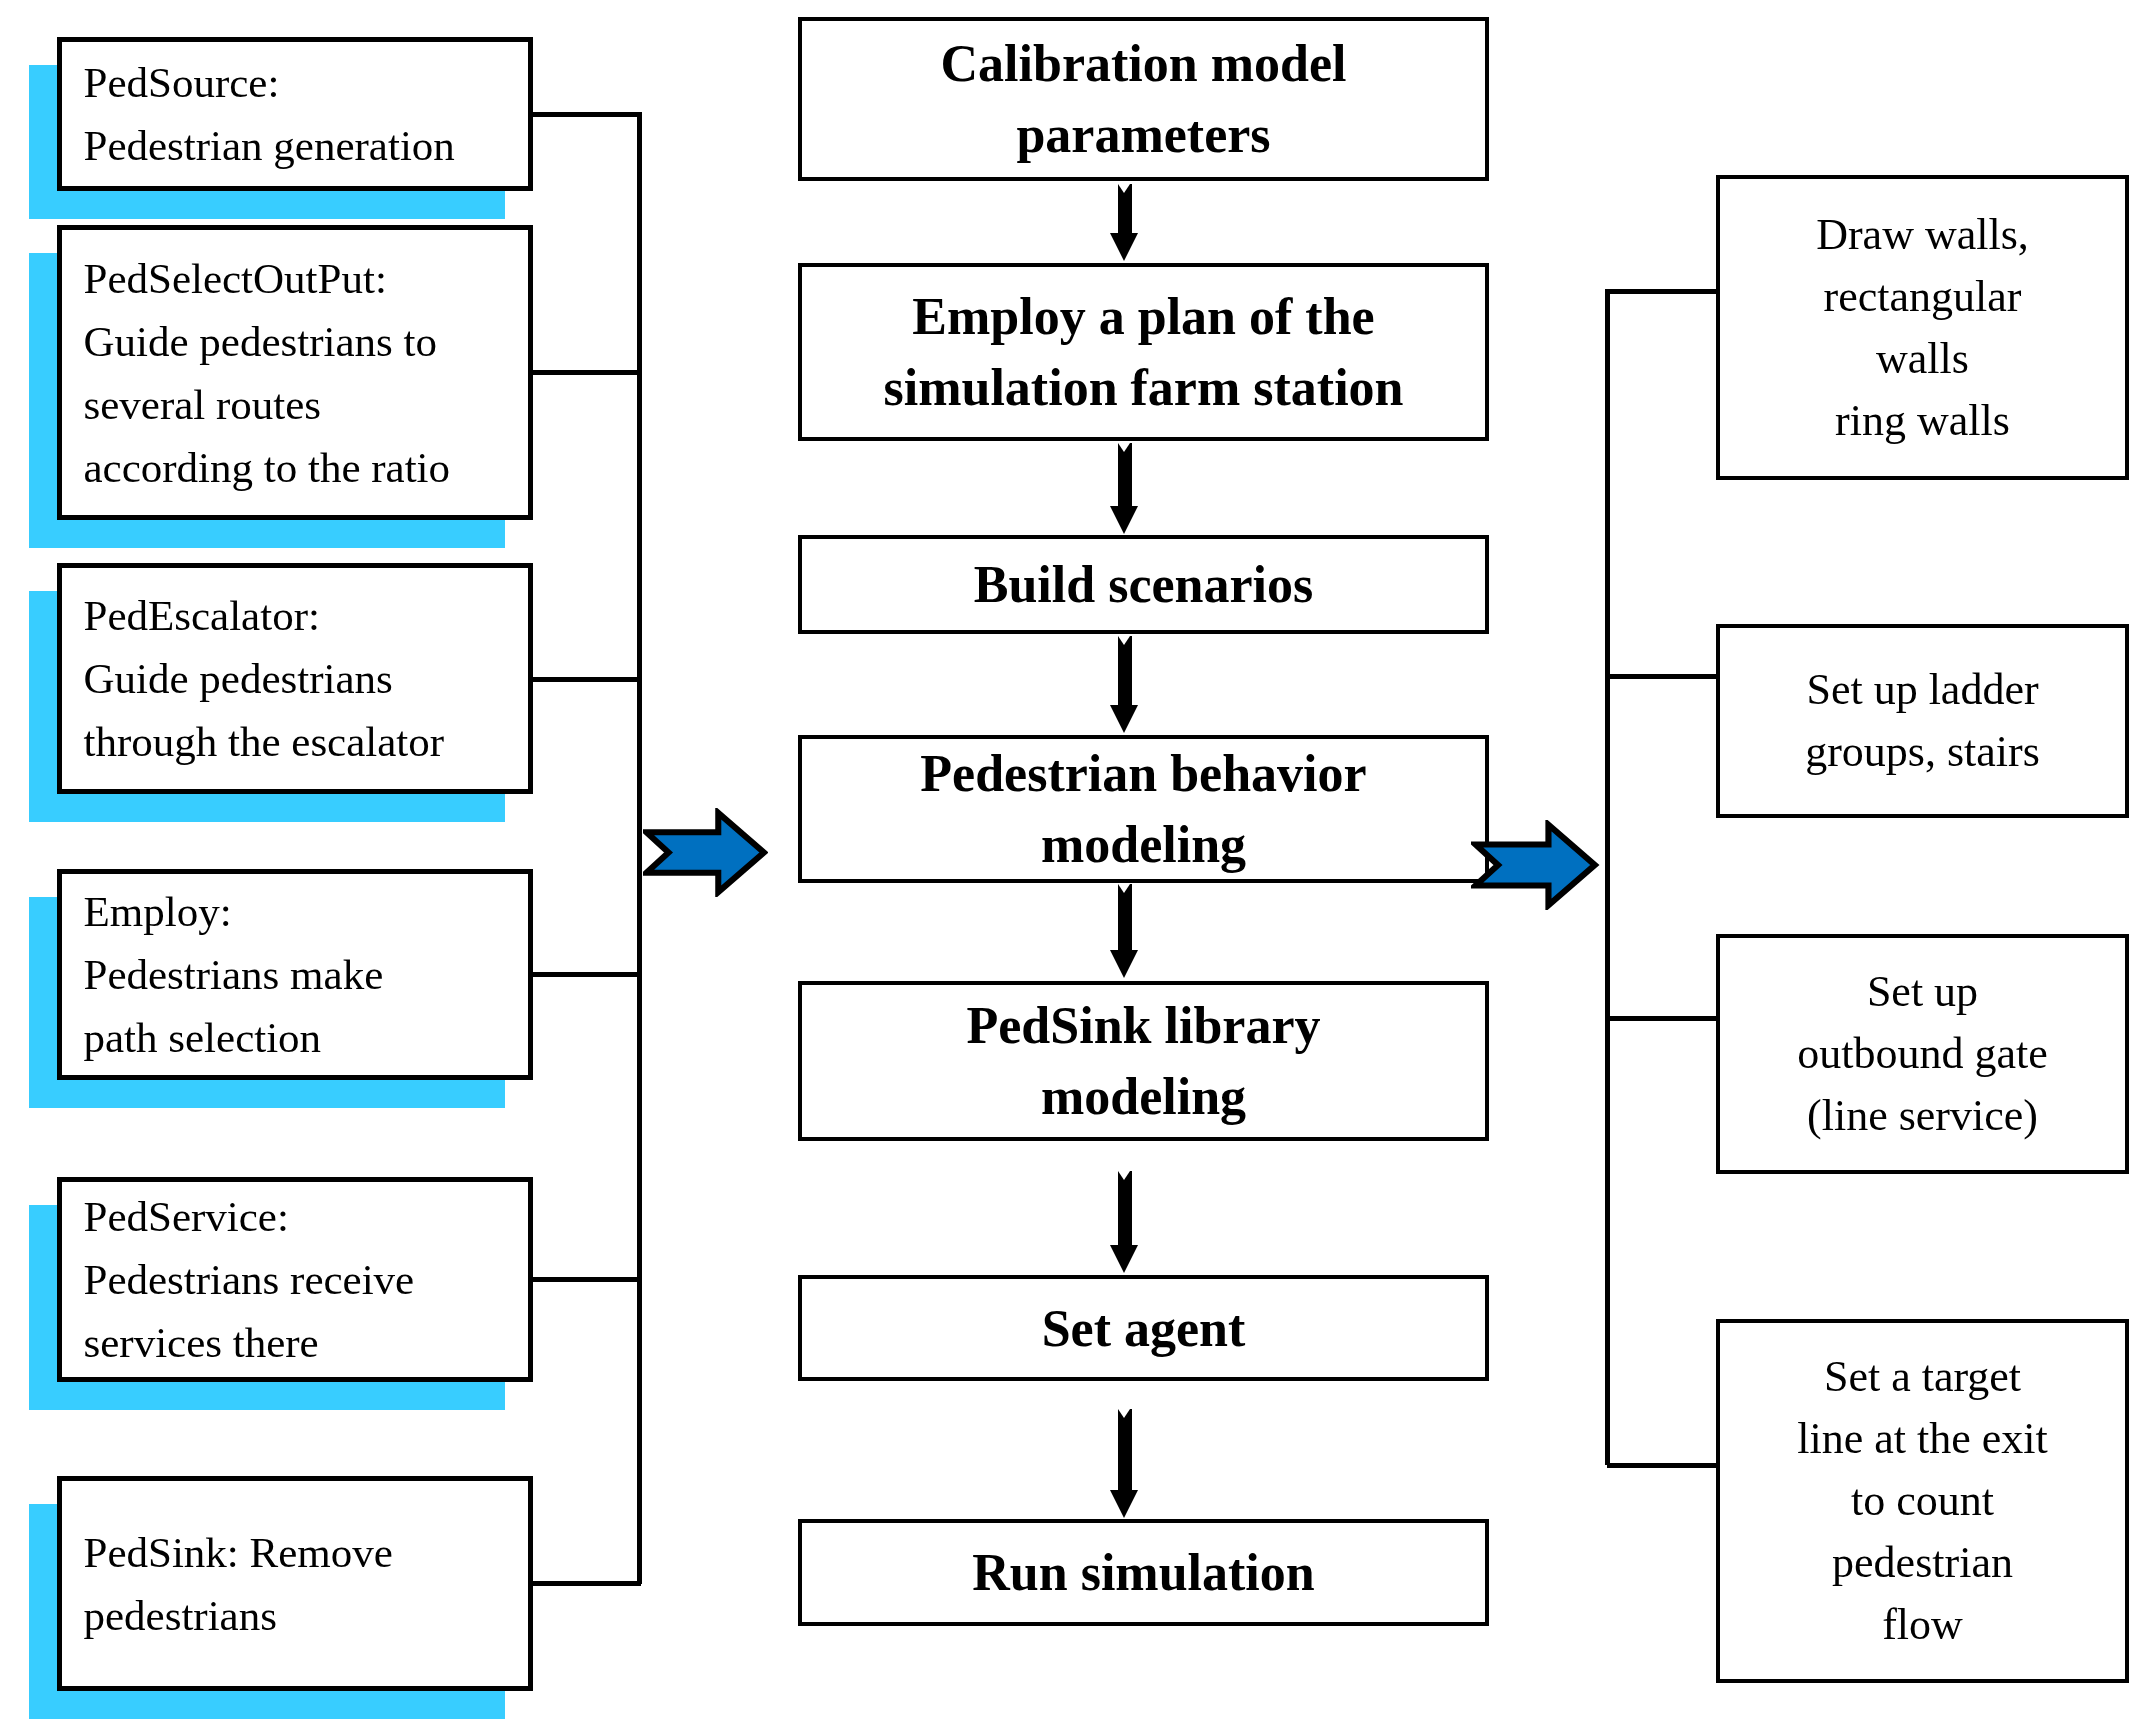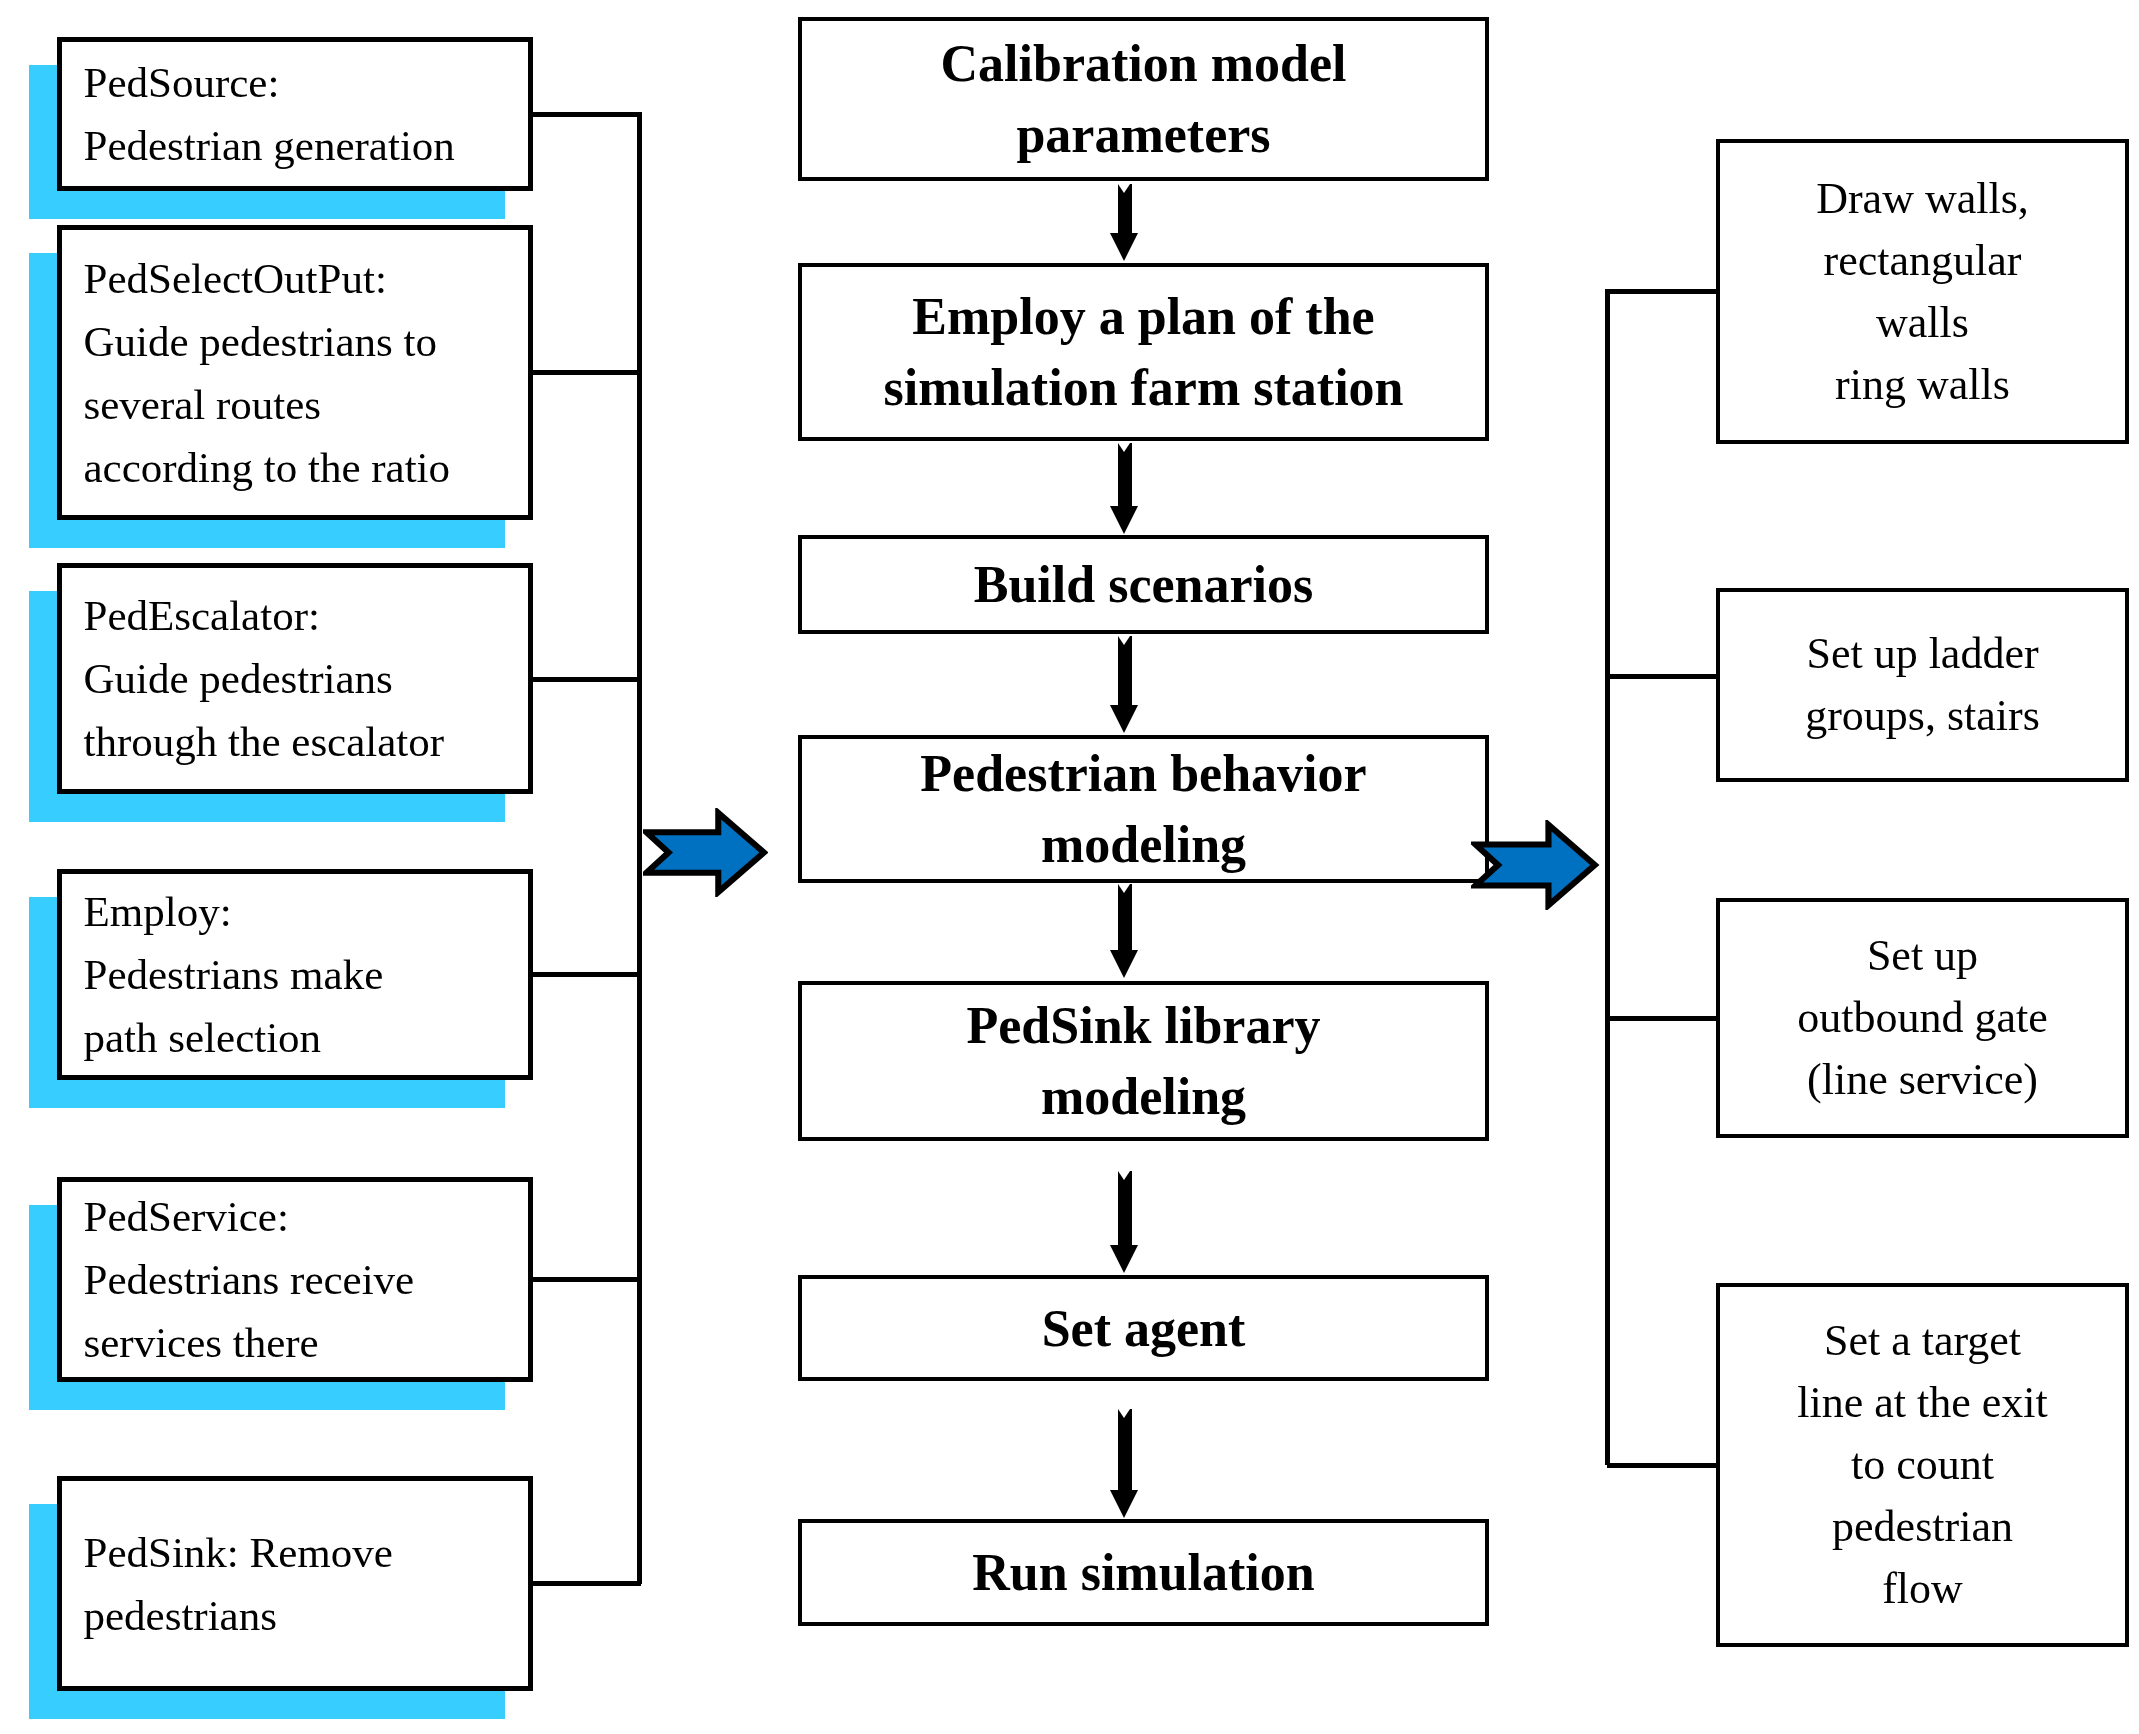--- a/index.html
+++ b/index.html
@@ -40,20 +40,21 @@
     font-weight: bold;
     font-size: 52px; line-height: 71px;
     justify-content: center; text-align: center; margin-left: 20px;
   }
   .right-box {
     left: 1716px; width: 413px;
     border-width: 4.7px;
     font-size: 44px; line-height: 62px;
     justify-content: center; text-align: center;
     padding: 0 4px;
+    margin-top: 36px;
   }
 
   .hline, .vline { position: absolute; background: var(--ink); }
   .hline { height: 4.7px; }
   .vline { width: 4.7px; }
 
   
   .down-arrow { position: absolute; width: 29.5px; }
   .down-arrow .shaft { position: absolute; left: 8px; right: 8px; top: 0; bottom: 25.5px; background: var(--ink); }
   .down-arrow .notch {

